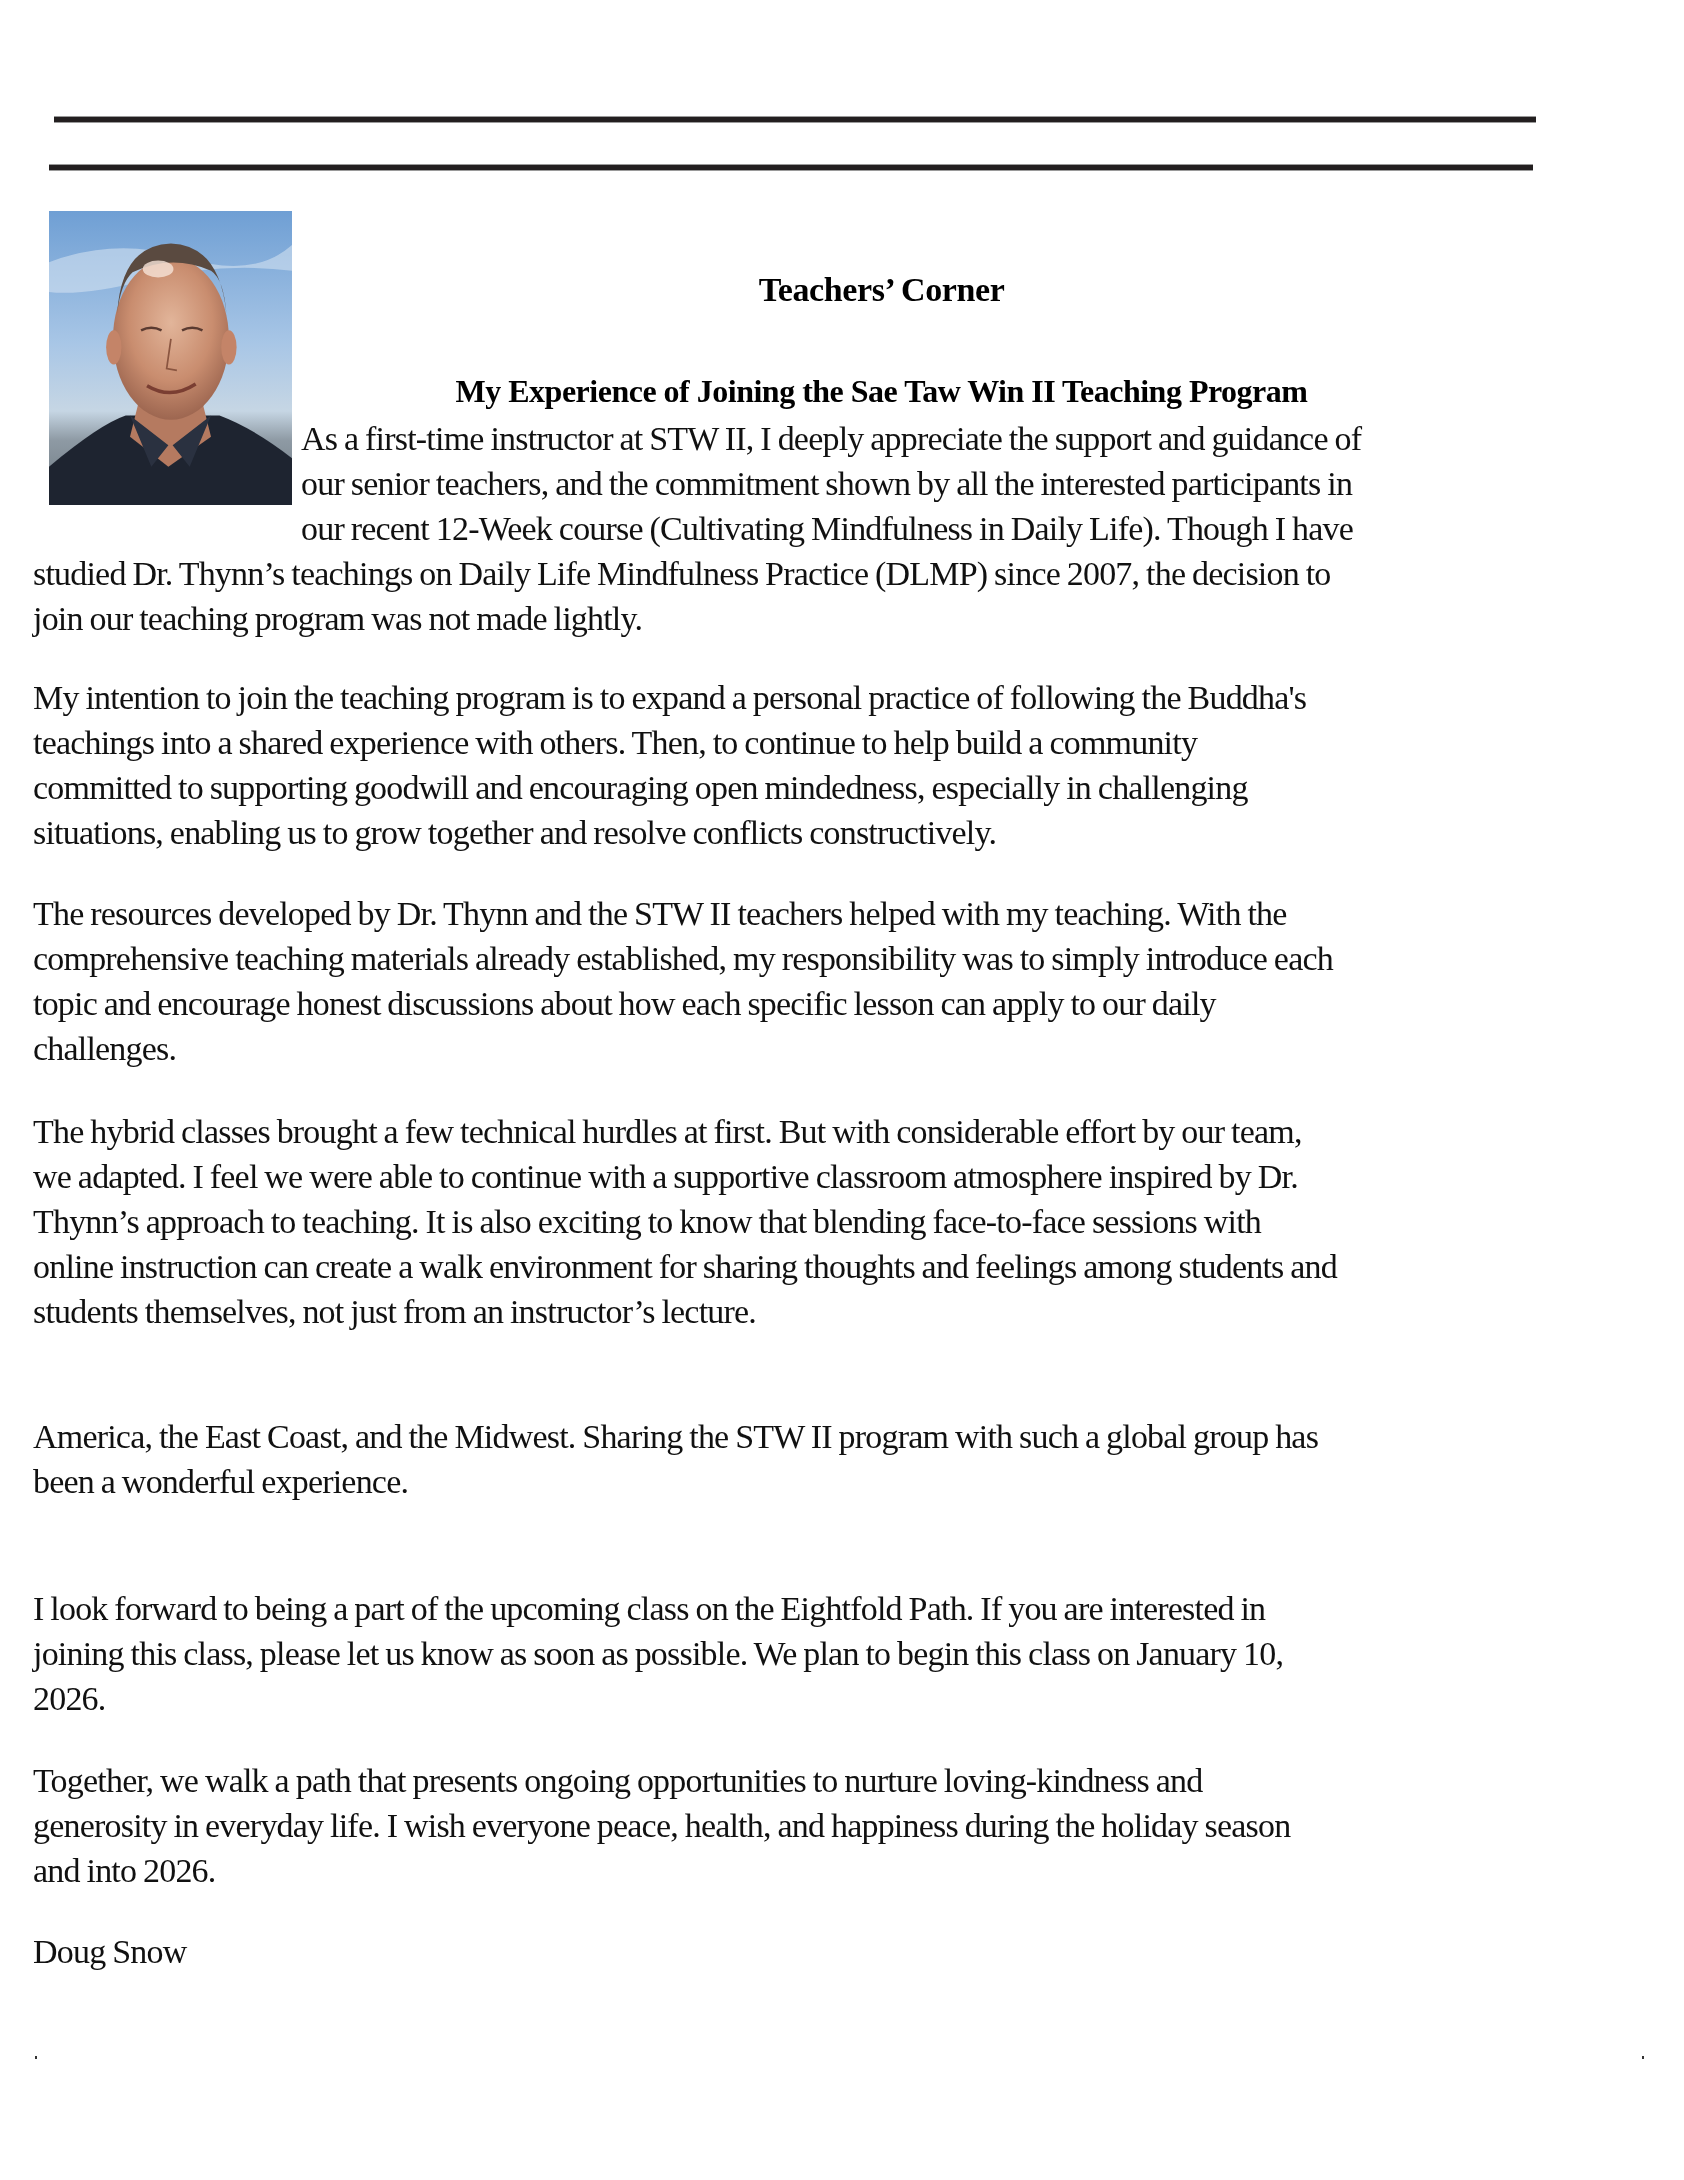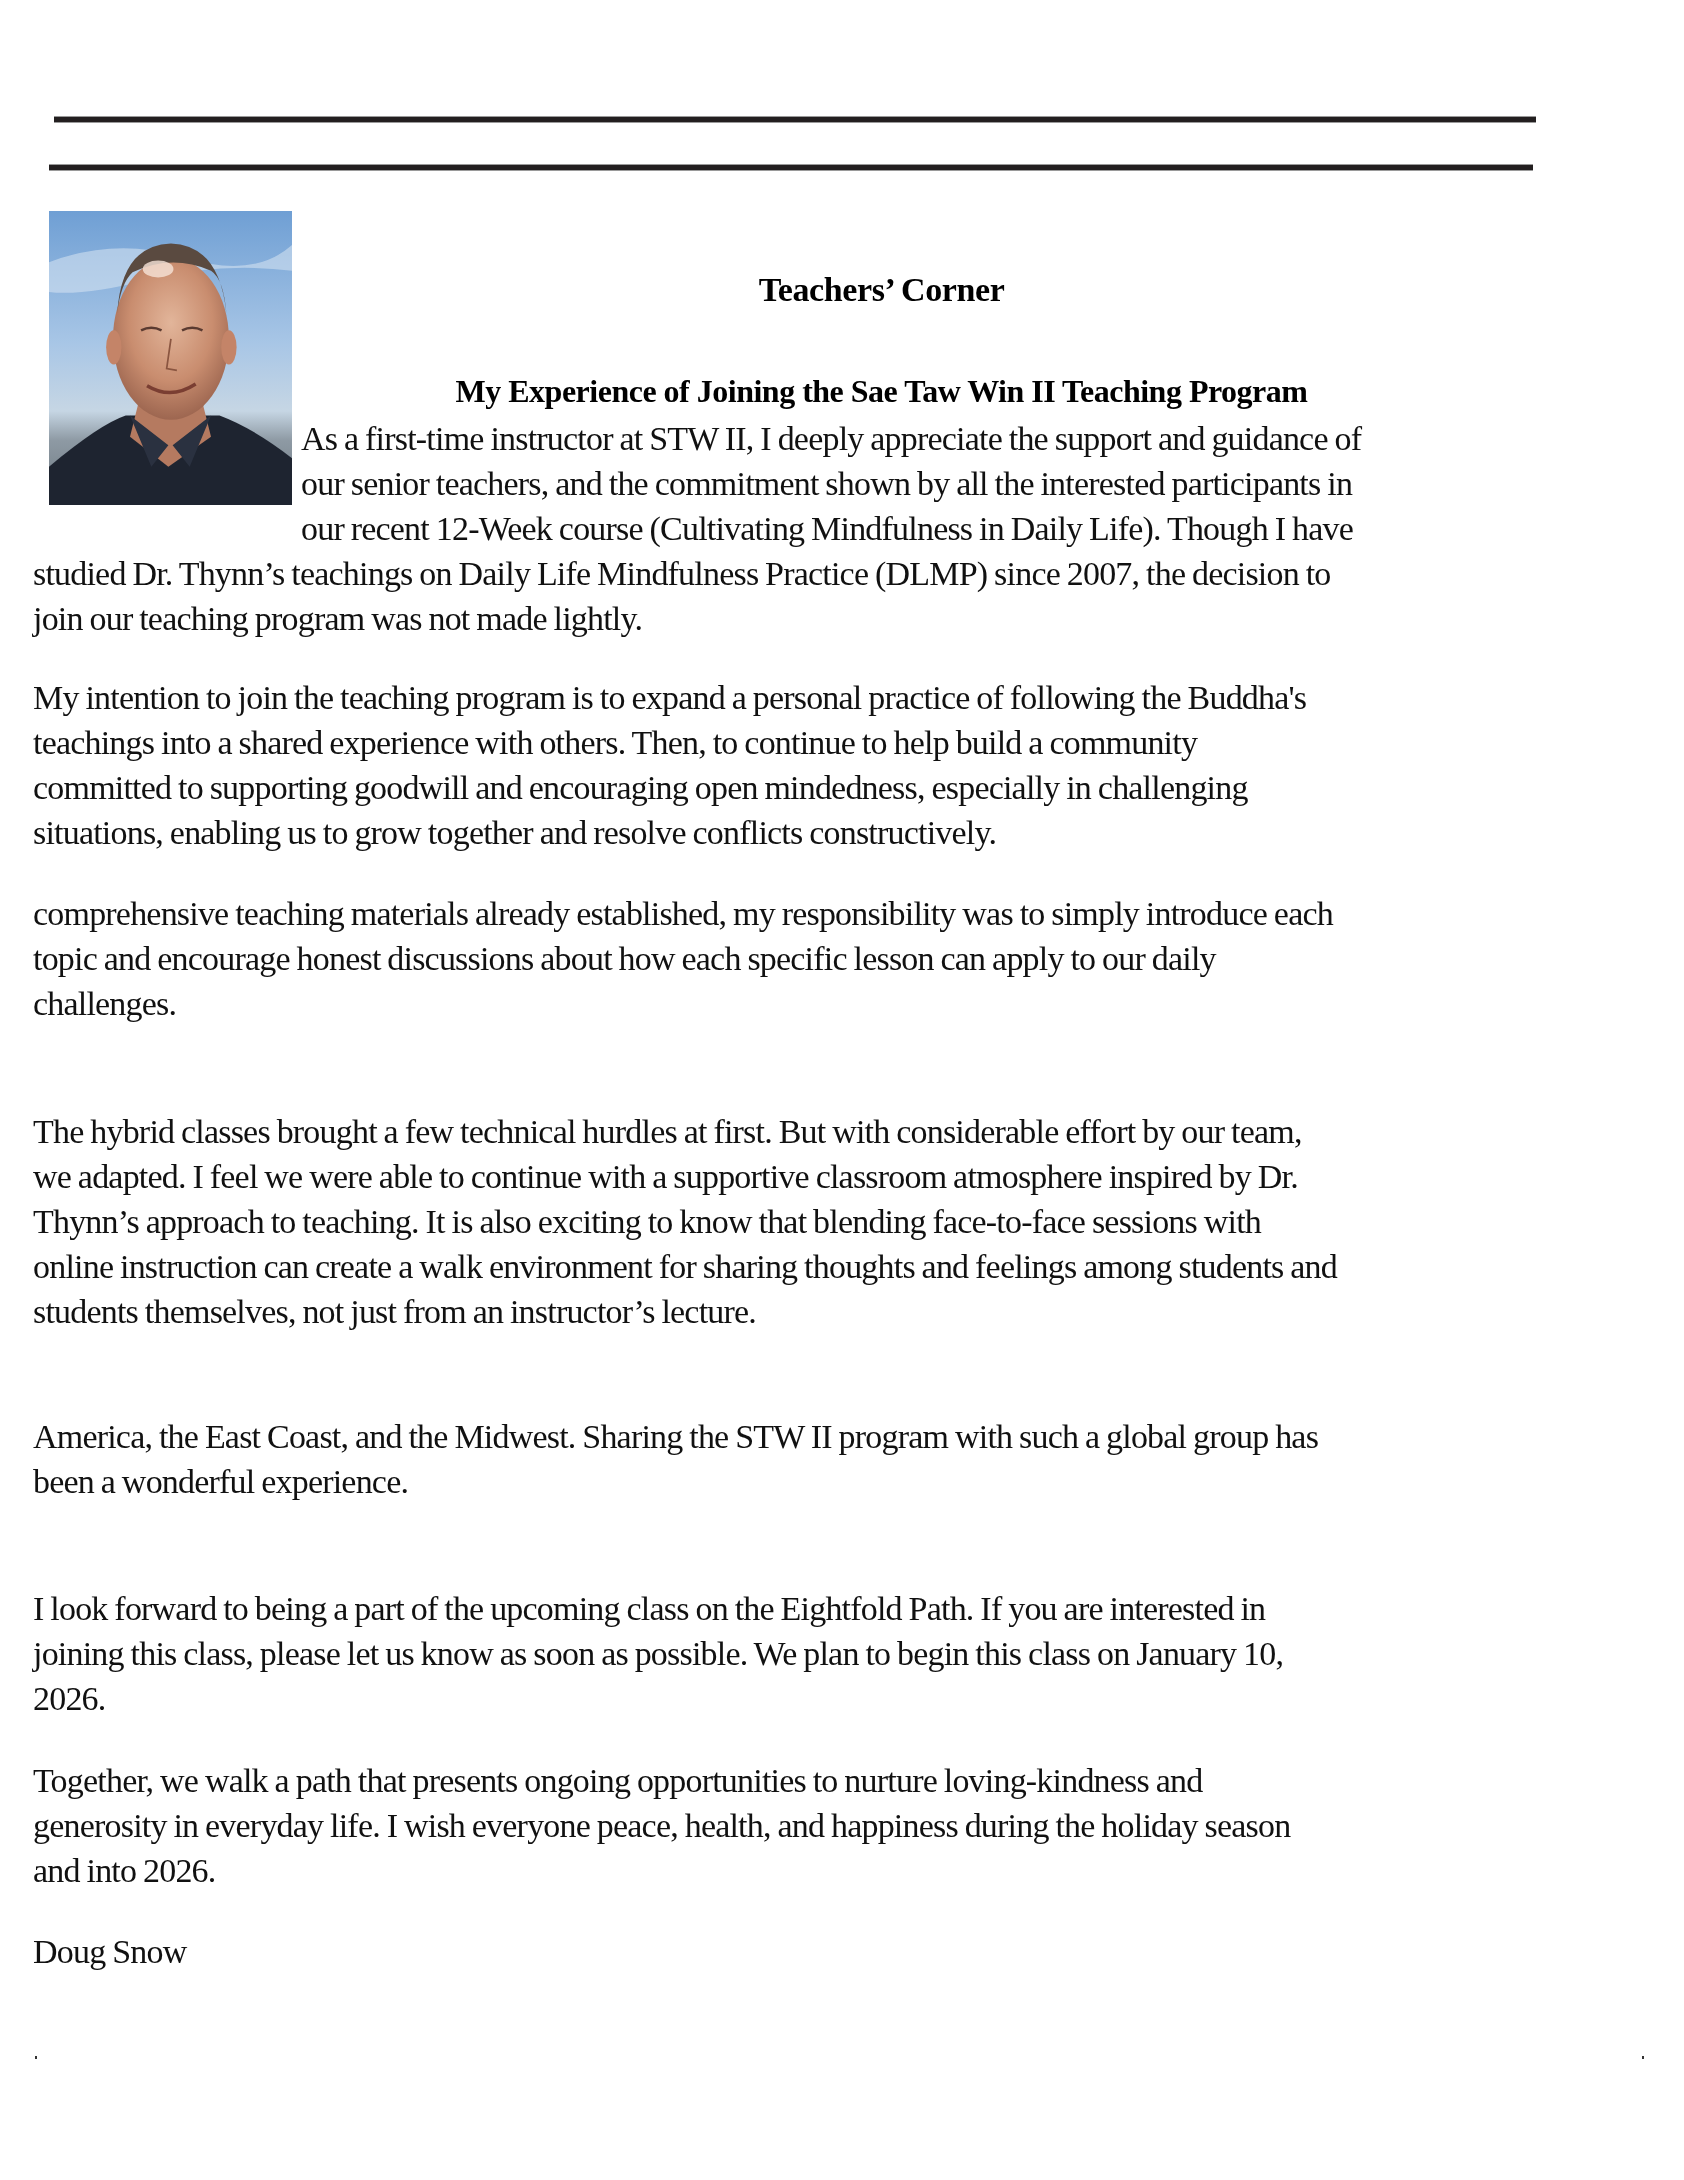--- a/index.html
+++ b/index.html
@@ -133,20 +133,21 @@
 </div>
 
 <div id="p2" class="body-text">
   <span class="line">My intention to join the teaching program is to expand a personal practice of following the Buddha's</span>
   <span class="line">teachings into a shared experience with others. Then, to continue to help build a community</span>
   <span class="line">committed to supporting goodwill and encouraging open mindedness, especially in challenging</span>
   <span class="line">situations, enabling us to grow together and resolve conflicts constructively.</span>
 </div>
 
 <div id="p3" class="body-text">
+  <span class="line">The resources developed by Dr. Thynn and the STW II teachers helped with my teaching. With the</span>
   <span class="line">comprehensive teaching materials already established, my responsibility was to simply introduce each</span>
   <span class="line">topic and encourage honest discussions about how each specific lesson can apply to our daily</span>
   <span class="line">challenges.</span>
 </div>
 
 <div id="p4" class="body-text">
   <span class="line">The hybrid classes brought a few technical hurdles at first. But with considerable effort by our team,</span>
   <span class="line">we adapted. I feel we were able to continue with a supportive classroom atmosphere inspired by Dr.</span>
   <span class="line">Thynn’s approach to teaching. It is also exciting to know that blending face-to-face sessions with</span>
   <span class="line">online instruction can create a walk environment for sharing thoughts and feelings among students and</span>

